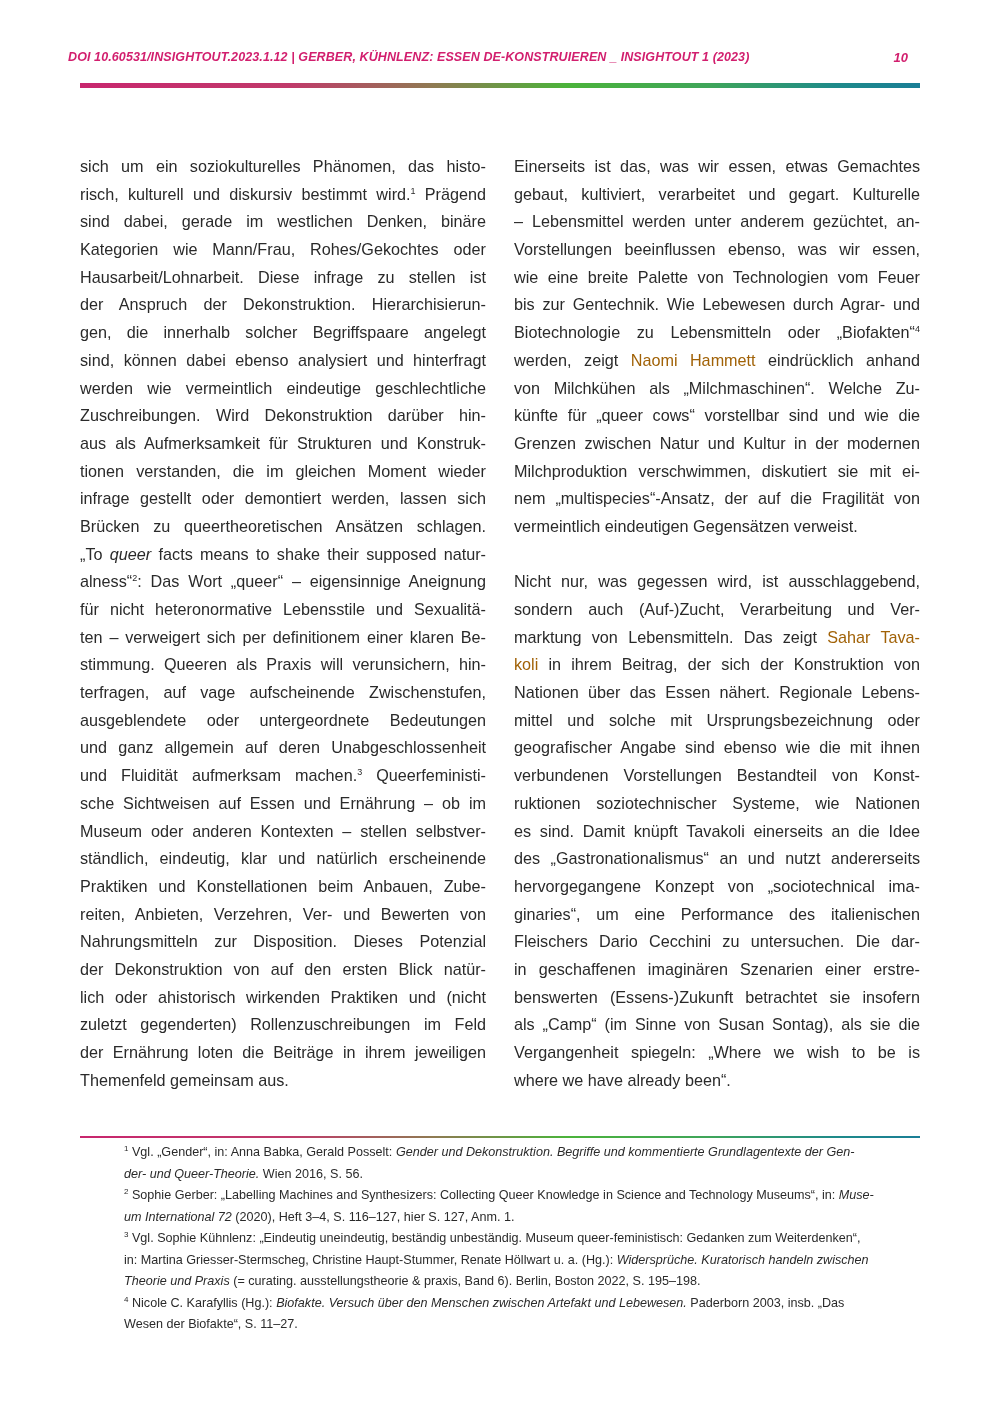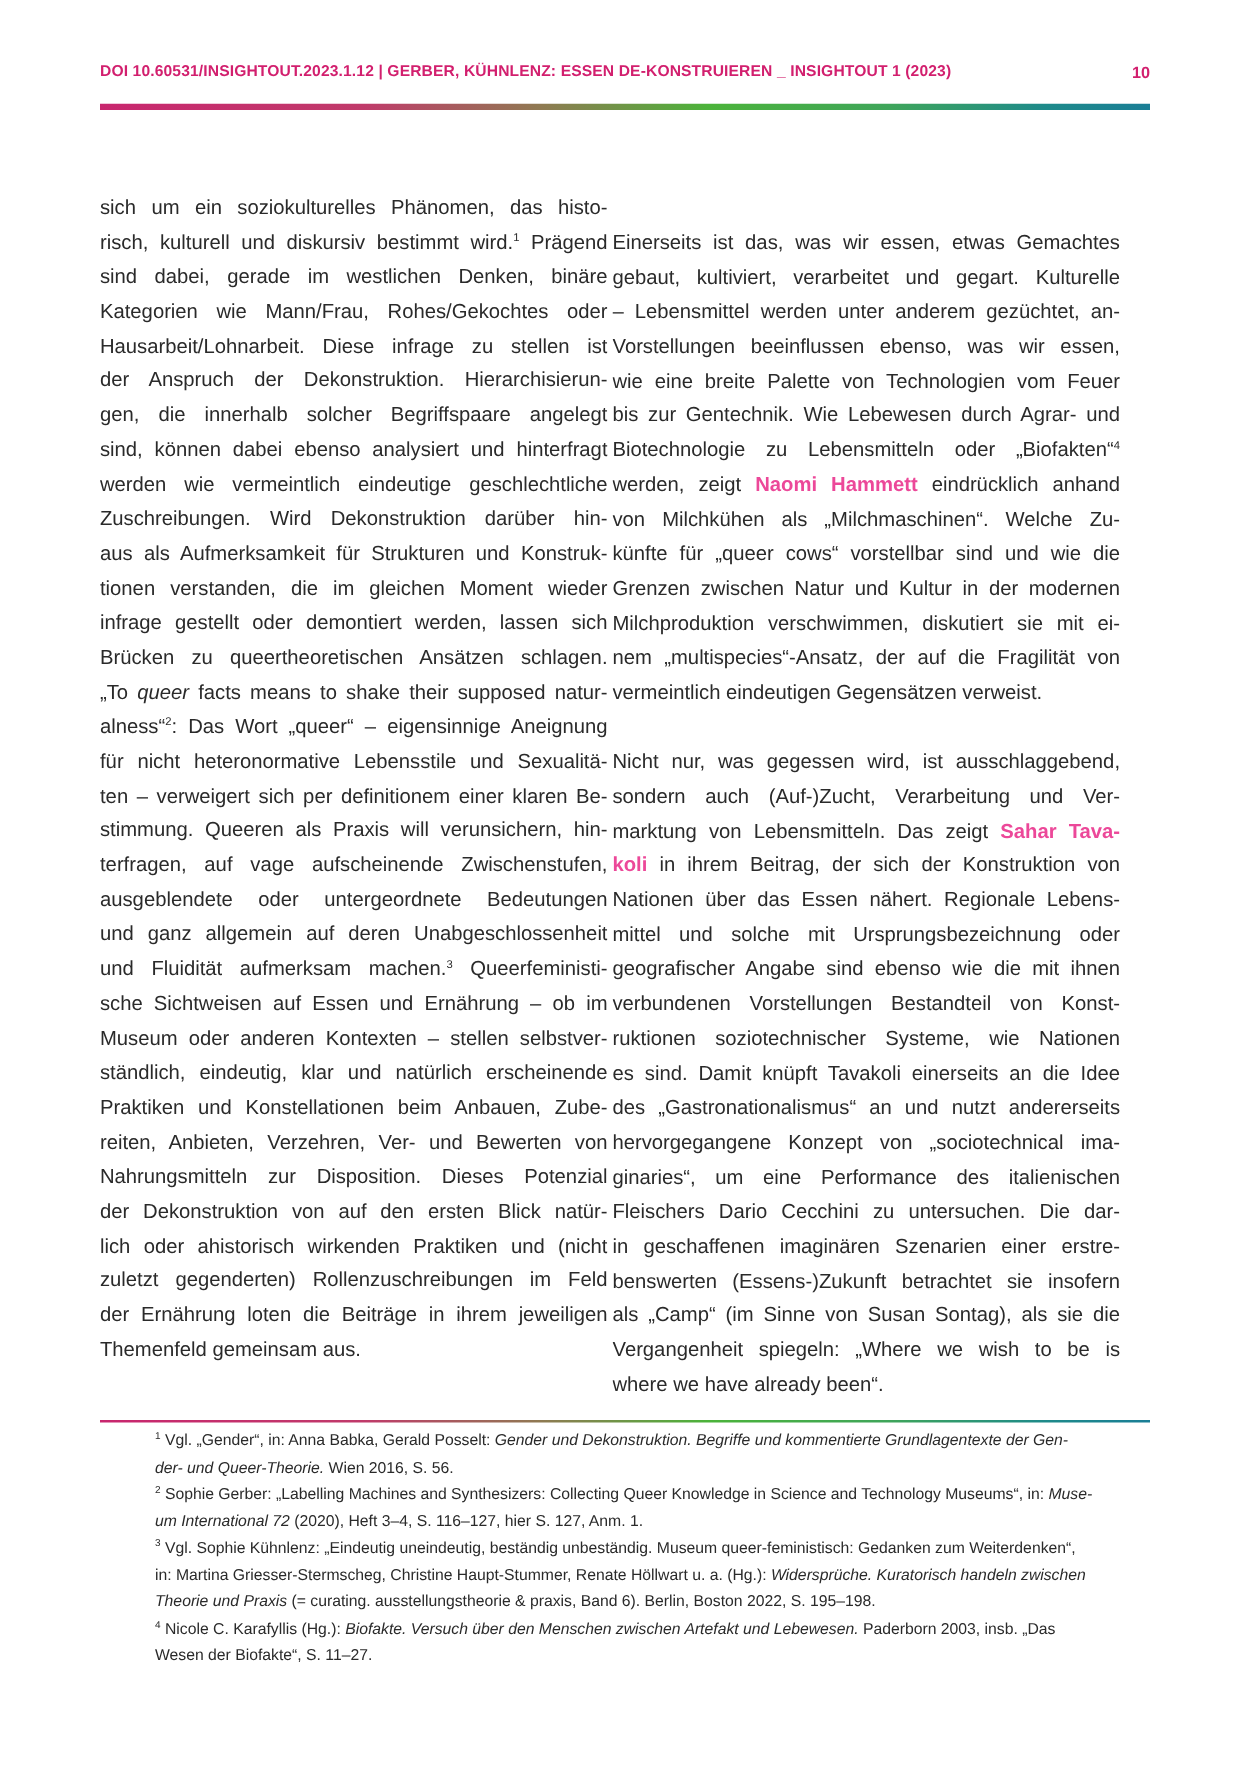--- a/index.html
+++ b/index.html
@@ -1,38 +1,38 @@
 <!DOCTYPE html>
 <html><head>
 <meta charset="utf-8">
 <style>
   html, body { margin: 0; padding: 0; background: #ffffff; }
   body { width: 1000px; height: 1414px; position: relative; overflow: hidden;
          font-family: "Liberation Sans", sans-serif; color: #2a2a2a; }
-  .header { position: absolute; left: 80px; top: 50px; width: 840px; height: 20px; }
+  .header { position: absolute; left: 68px; top: 50px; width: 840px; height: 20px; font-style: italic; }
   .header-title { position: absolute; left: 0; top: 0; font-size: 12.5px; font-weight: bold;
                   color: #d21f6e; letter-spacing: 0.1px; white-space: nowrap; }
   .header-page { position: absolute; right: 0; top: 0; font-size: 13px; font-weight: bold; color: #d21f6e; }
   .rule-top { position: absolute; left: 80px; top: 83px; width: 840px; height: 5px;
               background: linear-gradient(to right, #c8266e 0%, #c03a6a 25%, #8f7a52 42%, #4bb33a 58%, #3fa55a 75%, #1e8a8a 90%, #1a7e96 100%); }
   .col { position: absolute; top: 153px; width: 406px; }
   .col-left { left: 80px; }
-  .col-right { left: 490px; margin-top: 28px; }
+  .col-right { left: 514px; }
   .line { height: 27.7px; line-height: 27.7px; font-size: 16.2px; white-space: nowrap;
           text-align: justify; text-align-last: justify; overflow: hidden; }
   .line.last { text-align-last: left; }
   .para-gap { height: 27.7px; }
   sup { font-size: 9px; line-height: 0; vertical-align: 6px; }
   .rule-foot { position: absolute; left: 80px; top: 1136px; width: 840px; height: 2px;
                background: linear-gradient(to right, #c8266e 0%, #c03a6a 25%, #8f7a52 42%, #4bb33a 58%, #3fa55a 75%, #1e8a8a 90%, #1a7e96 100%); }
   .footnotes { position: absolute; left: 80px; top: 1142px; width: 840px; margin-left: 44px; }
   .fn-line { font-size: 12.6px; line-height: 21.5px; height: 21.5px; white-space: nowrap; color: #2a2a2a; }
   .fn-line sup { font-size: 8px; vertical-align: 5px; }
   i { font-style: italic; }
-  b { font-weight: bold; color: #ec4899; }
+  b { font-weight: normal; color: #a16207; }
 </style>
 </head>
 <body>
 
 <div class="header">
   <span class="header-title">DOI 10.60531/INSIGHTOUT.2023.1.12 | GERBER, KÜHNLENZ: ESSEN DE-KONSTRUIEREN _ INSIGHTOUT 1 (2023)</span>
   <span class="header-page">10</span>
 </div>
 <div class="rule-top"></div>
 

